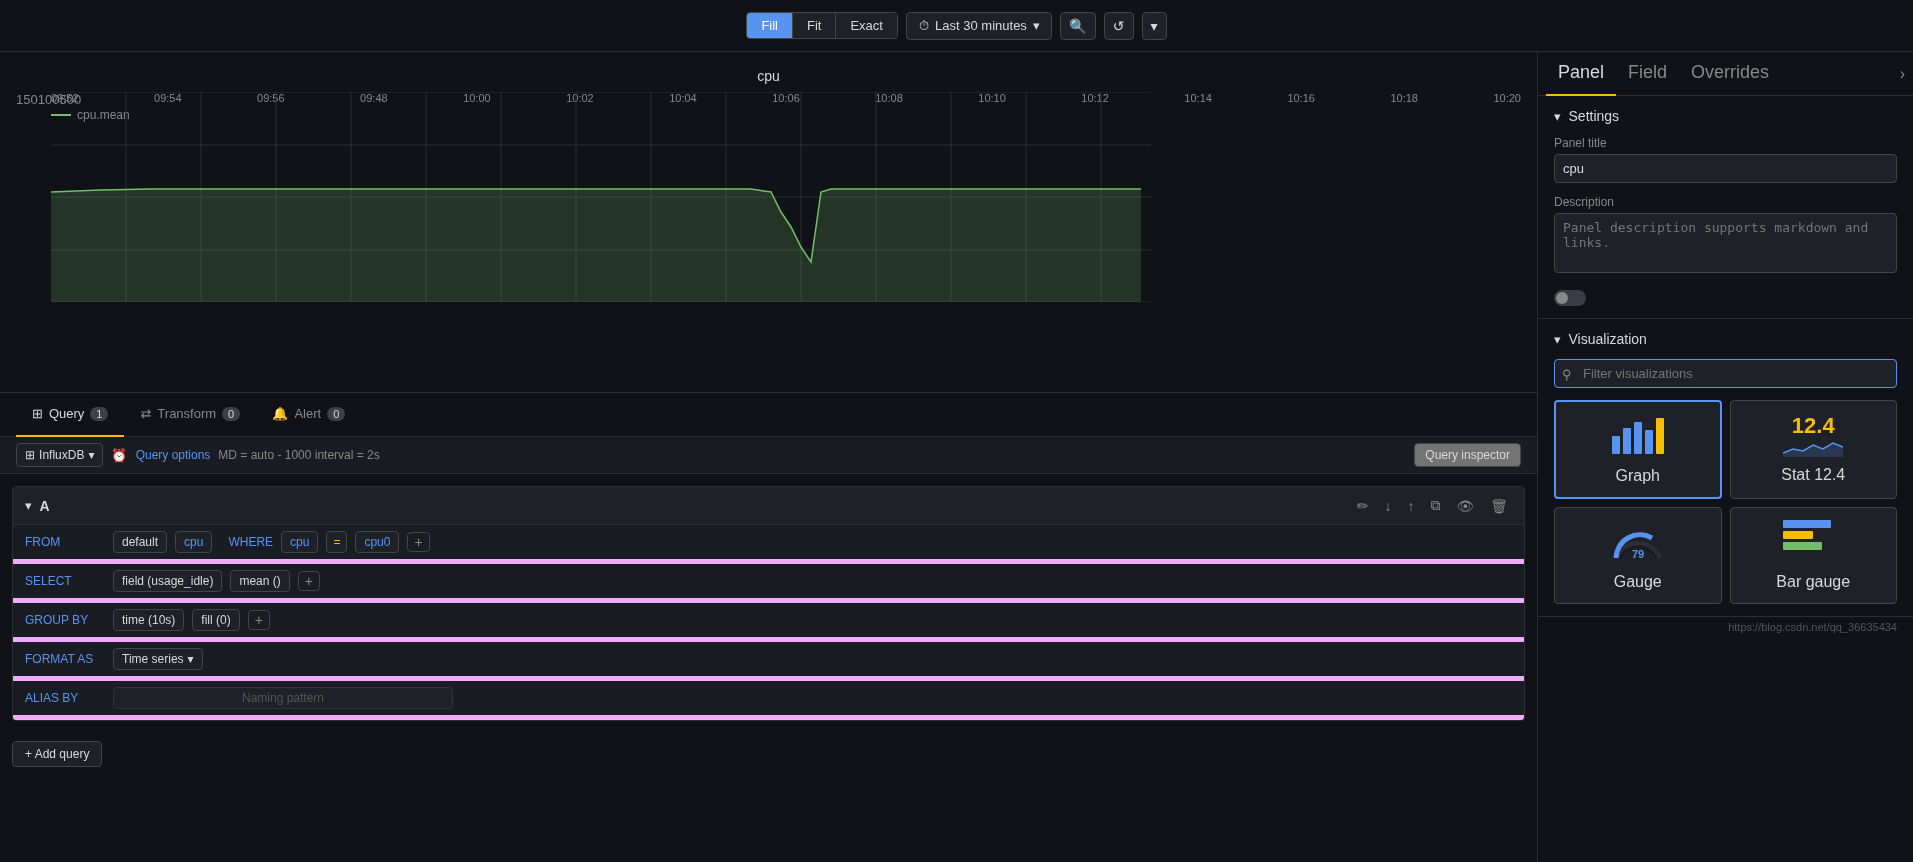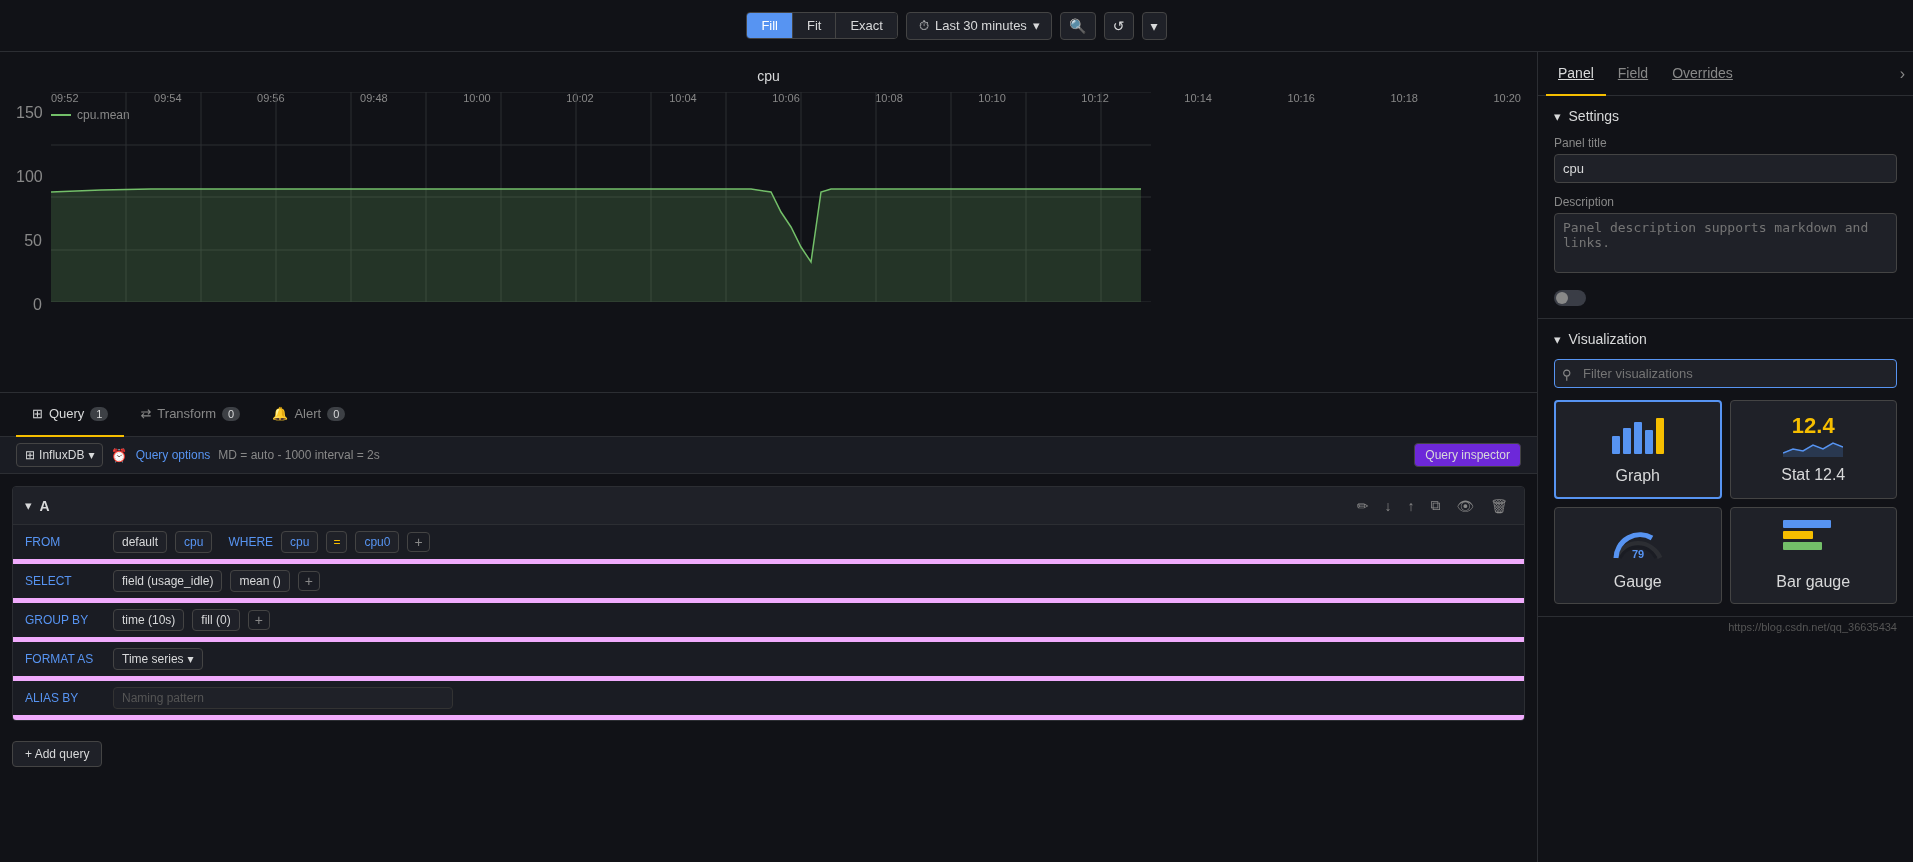--- a/index.html
+++ b/index.html
@@ -99,26 +99,25 @@
       margin-bottom: 8px;
     }
     .chart-container {
       position: relative;
       height: 260px;
       background: #111217;
     }
     .y-axis {
       position: absolute;
       left: 0;
-      top: 12px;
+      top: 0;
       height: 210px;
       display: flex;
-      flex-direction: column;
       justify-content: space-between;
-      font-size: 16px;
+      font-size: 13px;
       color: #888;
       width: 30px;
       text-align: right;
       padding-right: 4px;
     }
     .chart-grid {
       position: absolute;
       left: 35px;
       right: 0;
       top: 0;
@@ -213,21 +212,21 @@
       color: #5794f2;
       cursor: pointer;
       font-size: 12px;
     }
     .query-meta {
       color: #888;
       font-size: 12px;
       flex: 1;
     }
     .query-inspector-btn {
-      background: #6d28d9;
+      background: #737373;
       border: 1px solid #444;
       border-radius: 4px;
       color: #d8d9da;
       padding: 4px 10px;
       cursor: pointer;
       font-size: 12px;
     }
 
     
     .query-builder {
@@ -317,20 +316,21 @@
       gap: 4px;
     }
     .alias-input {
       background: #1f2128;
       border: 1px solid #333;
       border-radius: 4px;
       padding: 3px 8px;
       font-size: 12px;
       color: #555;
       width: 340px;
+      text-align: center;
     }
     .alias-input::placeholder { color: #555; }
 
     
     .right-panel {
       width: 375px;
       background: #111217;
       display: flex;
       flex-direction: column;
       overflow-y: auto;
@@ -346,23 +346,22 @@
       height: 44px;
       position: relative;
     }
     .panel-tab {
       padding: 0 12px;
       height: 44px;
       display: flex;
       align-items: center;
       cursor: pointer;
       color: #888;
-      font-size: 14px;
+      font-size: 18px;
       border-bottom: 2px solid transparent;
-      text-decoration: underline;
     }
     .panel-tab.active {
       color: #d8d9da;
       border-bottom: 2px solid #f6be00;
     }
     .panel-collapse-btn {
       margin-left: auto;
       background: none;
       border: none;
       color: #888;

